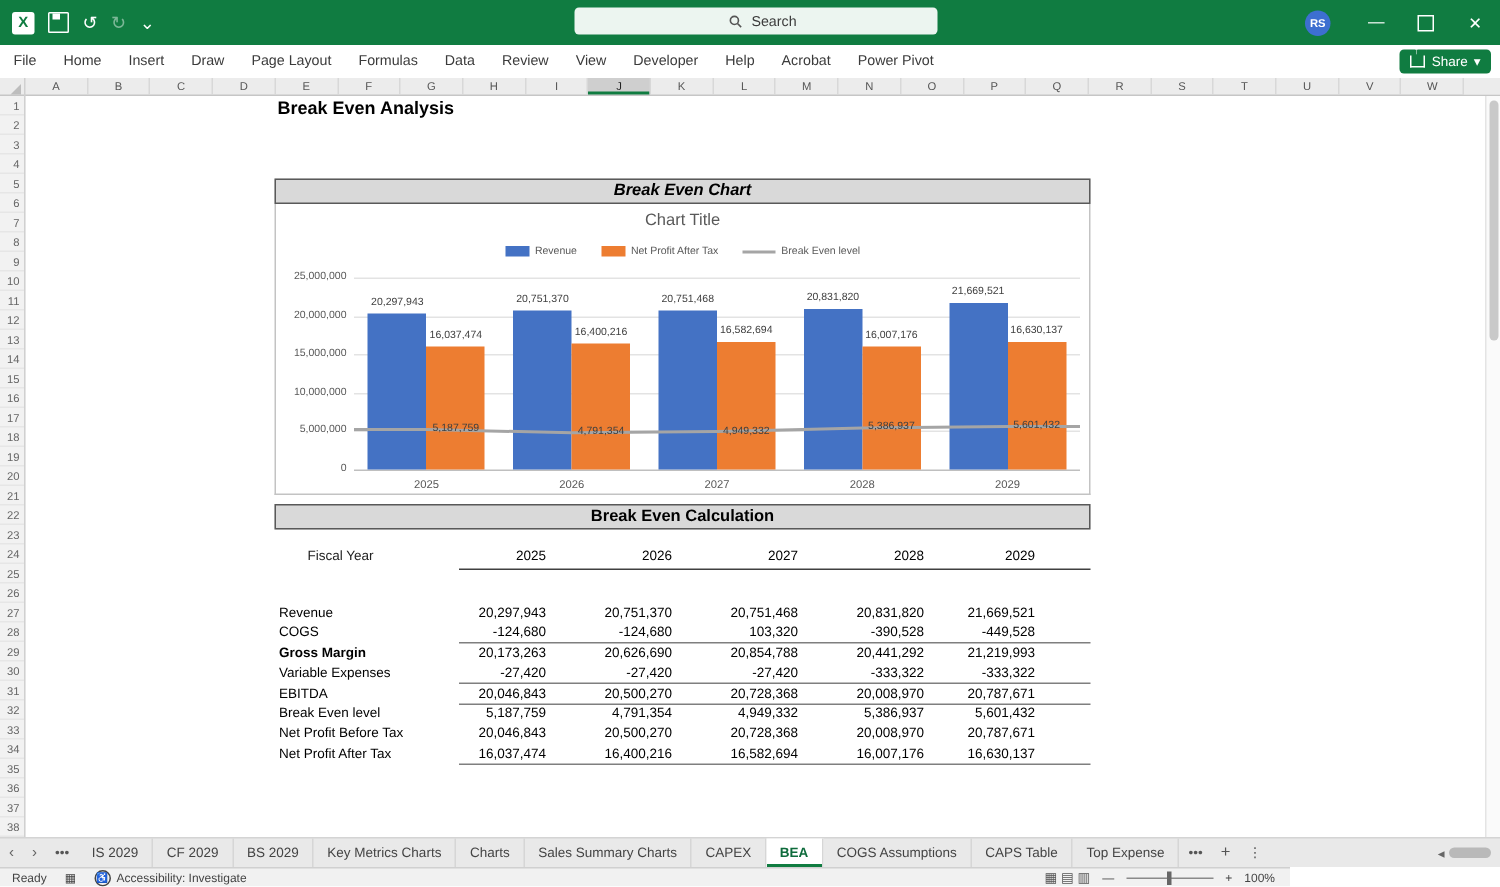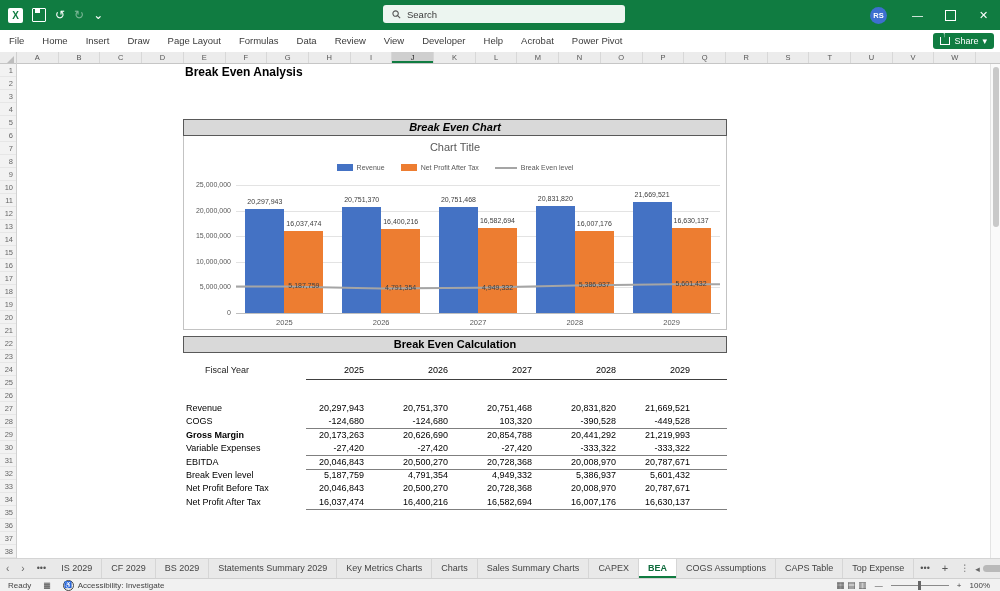--- a/index.html
+++ b/index.html
@@ -10,21 +10,21 @@
             display:flex;align-items:center;color:#fff;}
   .qat{display:flex;align-items:center;gap:9px;padding-left:8px;}
   .qat .ic{font-size:12px;line-height:1;cursor:default;}
   .qat .dim{opacity:.45;}
   .xlogo{width:15px;height:15px;background:#fff;color:#107C41;font-weight:bold;font-size:10px;
          display:flex;align-items:center;justify-content:center;border-radius:2px;}
   .saveic{width:12px;height:12px;border:1.4px solid #fff;border-radius:1px;position:relative;}
   .saveic:before{content:"";position:absolute;left:2px;top:0;width:5px;height:4px;background:#fff;}
   .fname{font-size:9.5px;margin-left:12px;white-space:nowrap;opacity:.95;}
   .searchbox{position:absolute;left:383px;top:5px;width:242px;height:18px;background:rgba(255,255,255,.92);
-             border-radius:3px;display:flex;align-items:center;color:#3b3b3b;font-size:9.5px;gap:6px;padding-left:9px;box-sizing:border-box;}
+             border-radius:3px;display:flex;align-items:center;color:#3b3b3b;font-size:9.5px;gap:6px;padding-left:9px;box-sizing:border-box;justify-content:center;}
   .tb-right{position:absolute;right:0;top:0;height:30px;display:flex;align-items:center;}
   .avatar{width:17px;height:17px;border-radius:50%;background:#3D6FD0;color:#fff;font-size:7.5px;font-weight:bold;
           display:flex;align-items:center;justify-content:center;margin-right:14px;}
   .winbtn{width:33px;height:30px;display:flex;align-items:center;justify-content:center;font-size:11px;}
   .restic{width:9px;height:9px;border:1px solid #fff;position:relative;}
   
   .ribbonrow{position:absolute;left:0;top:30px;width:1000px;height:22px;background:#fff;display:flex;align-items:center;}
   .rtab{font-size:9.5px;color:#3b3b3b;padding:0 9px;line-height:22px;white-space:nowrap;}
   .sharebtn{position:absolute;right:6px;top:33px;height:16px;background:#107C41;color:#fff;border-radius:3px;
             font-size:9px;display:flex;align-items:center;gap:4px;padding:0 7px;}
@@ -64,21 +64,21 @@
   
   .tabstrip{position:absolute;left:0;top:558px;width:1000px;height:20px;background:#E9E9E9;border-top:1px solid #D4D4D4;
             display:flex;align-items:stretch;box-sizing:border-box;font-size:9px;color:#444;}
   .tnav{padding:0 6px;line-height:19px;color:#666;font-size:10px;}
   .stab{padding:0 9px;line-height:19px;border-right:1px solid #D6D6D6;white-space:nowrap;}
   .stab.active{background:#fff;color:#0E6B3C;font-weight:bold;box-shadow:inset 0 -2px #107C41;}
   .tctl{padding:0 6px;line-height:19px;color:#555;}
   .hscroll{margin-left:auto;display:flex;align-items:center;gap:3px;padding-right:6px;color:#666;}
   .hthumb{width:28px;height:7px;background:#B9B9B9;border-radius:4px;}
   
-  .statusbar{position:absolute;left:0;top:578px;width:1000px;height:13px;background:#F1F1F1;border-top:1px solid #D0D0D0;
+  .statusbar{position:absolute;left:0;top:578px;width:860px;height:13px;background:#F1F1F1;border-top:1px solid #D0D0D0;
              display:flex;align-items:center;font-size:8px;color:#444;box-sizing:border-box;}
   .sb-left{display:flex;align-items:center;gap:12px;padding-left:8px;}
   .sb-right{margin-left:auto;display:flex;align-items:center;gap:8px;padding-right:10px;}
   .viewic{font-size:9px;color:#555;}
   .ztrack{width:58px;height:1px;background:#8A8A8A;position:relative;}
   .zthumb{position:absolute;left:27px;top:-4px;width:3px;height:9px;background:#666;}
   .accic{width:9px;height:9px;border:1px solid #444;border-radius:50%;font-size:6.5px;display:flex;align-items:center;justify-content:center;}
   svg.lineovl{position:absolute;overflow:visible;}
 </style>
 </head>
@@ -331,21 +331,20 @@
     <div class="hline" style="top: 508.7px;"></div>
   </div>
 
 <div class="tabstrip" id="tabstrip">
     <span class="tnav">‹</span>
     <span class="tnav">›</span>
     <span class="tctl">•••</span>
     <span class="stab">IS 2029</span>
     <span class="stab">CF 2029</span>
     <span class="stab">BS 2029</span>
-    <span class="stab">Statements Summary 2029</span>
     <span class="stab">Key Metrics Charts</span>
     <span class="stab">Charts</span>
     <span class="stab">Sales Summary Charts</span>
     <span class="stab">CAPEX</span>
     <span class="stab active">BEA</span>
     <span class="stab">COGS Assumptions</span>
     <span class="stab">CAPS Table</span>
     <span class="stab">Top Expense</span>
     <span class="tctl">•••</span>
     <span class="tctl" style="font-size: 11px;">+</span>

